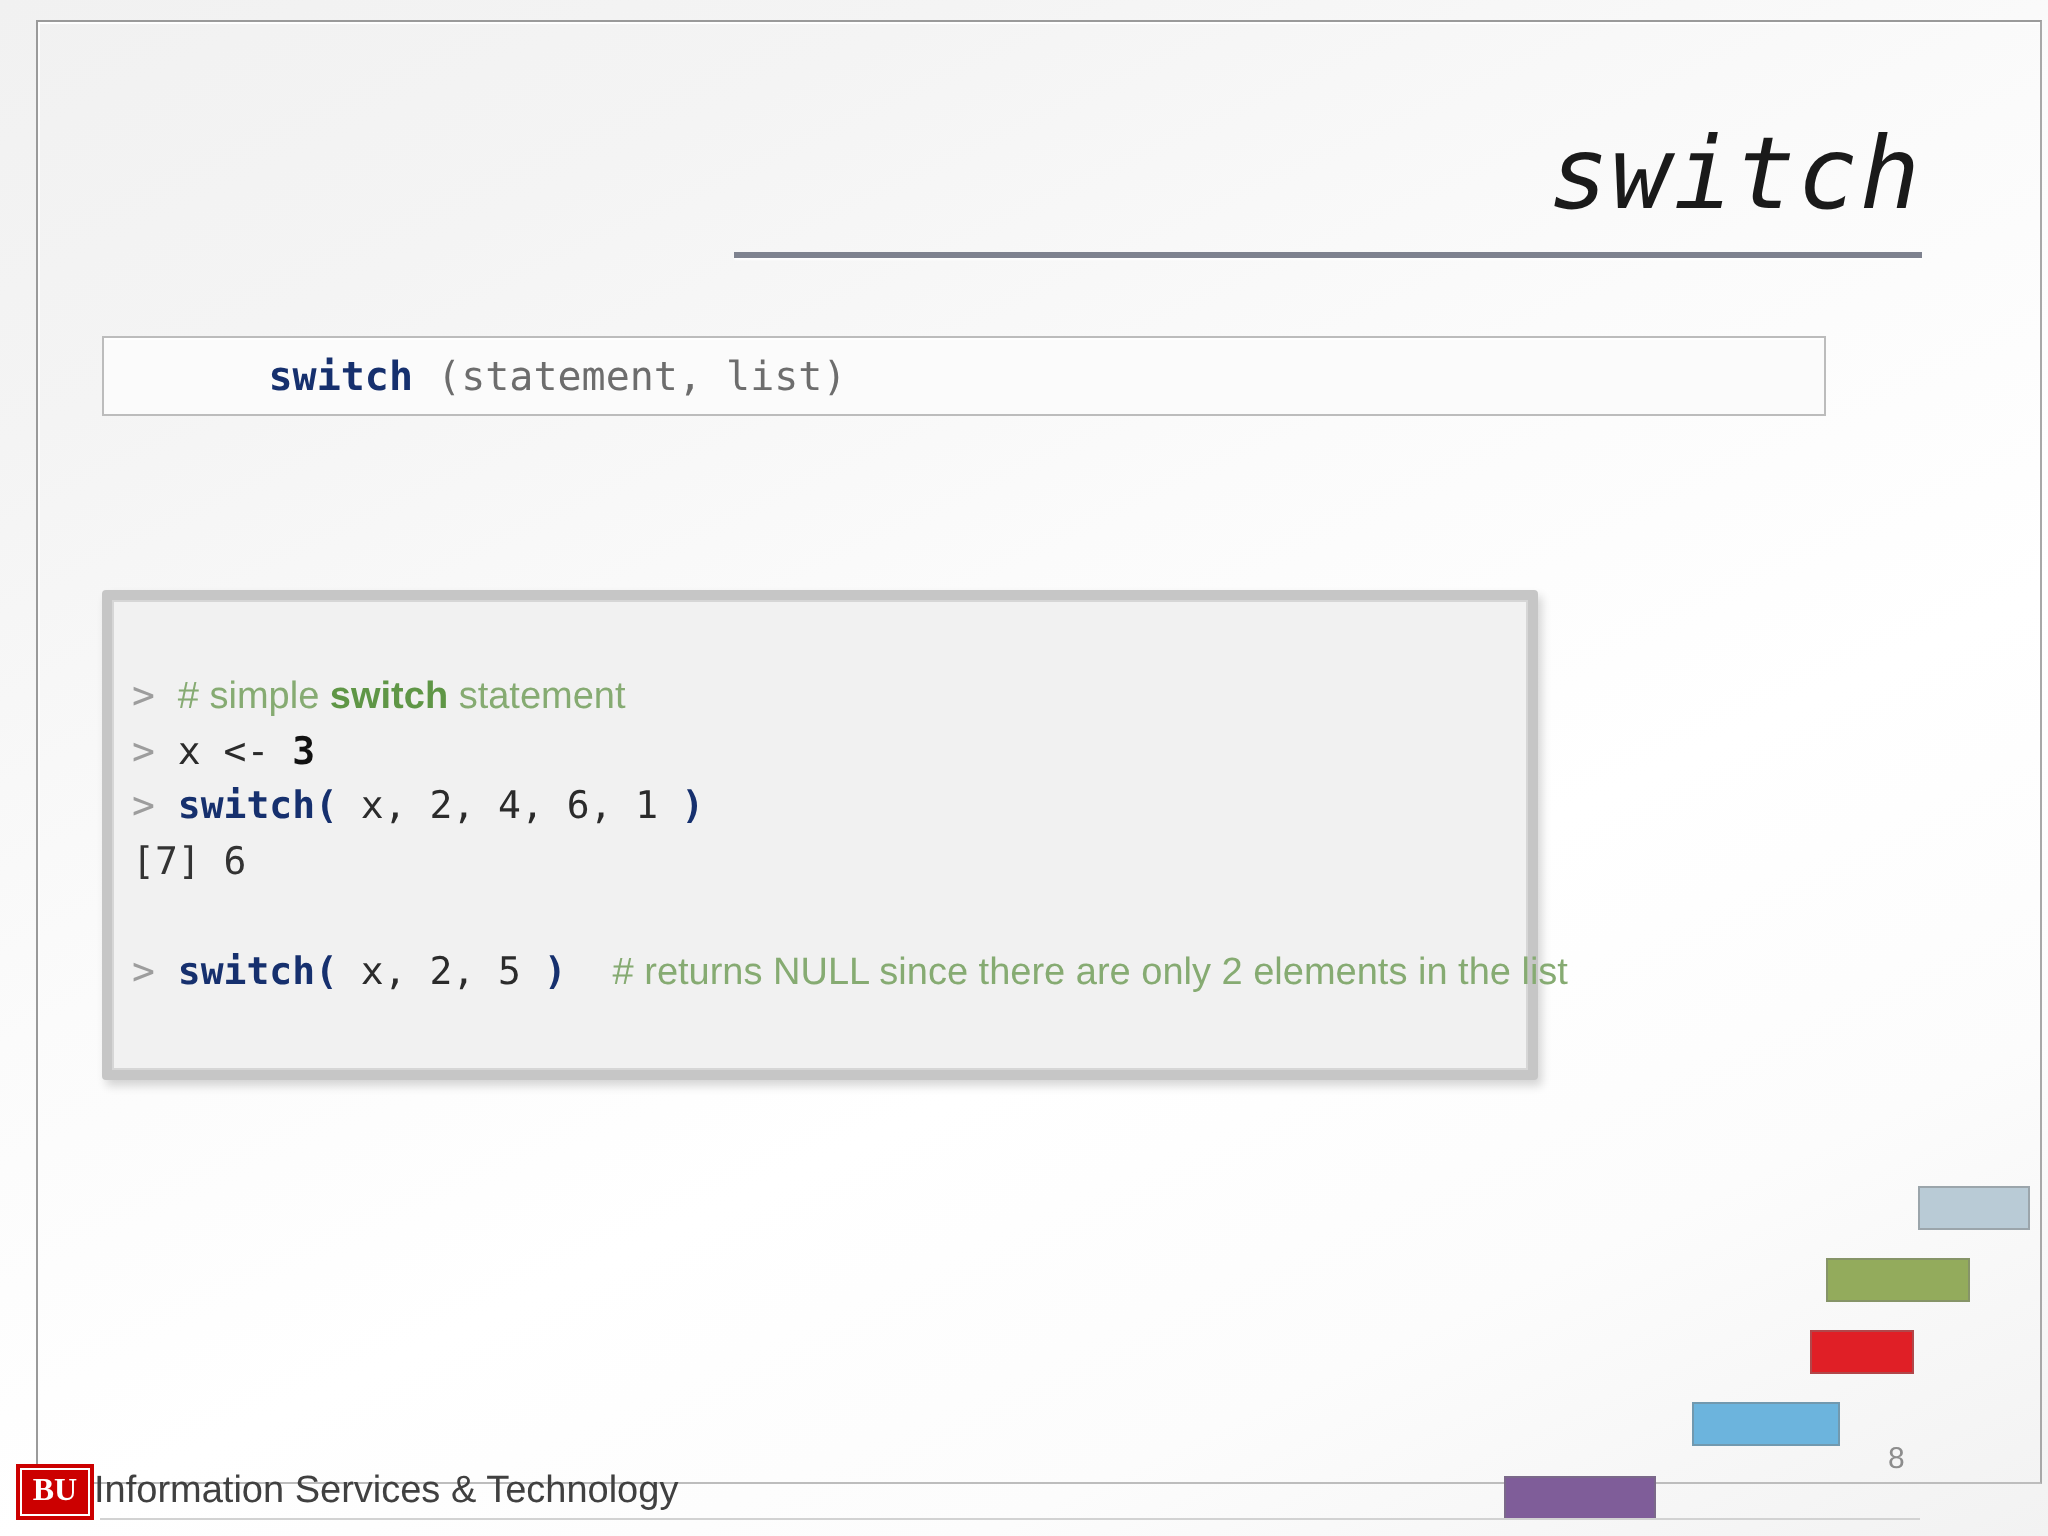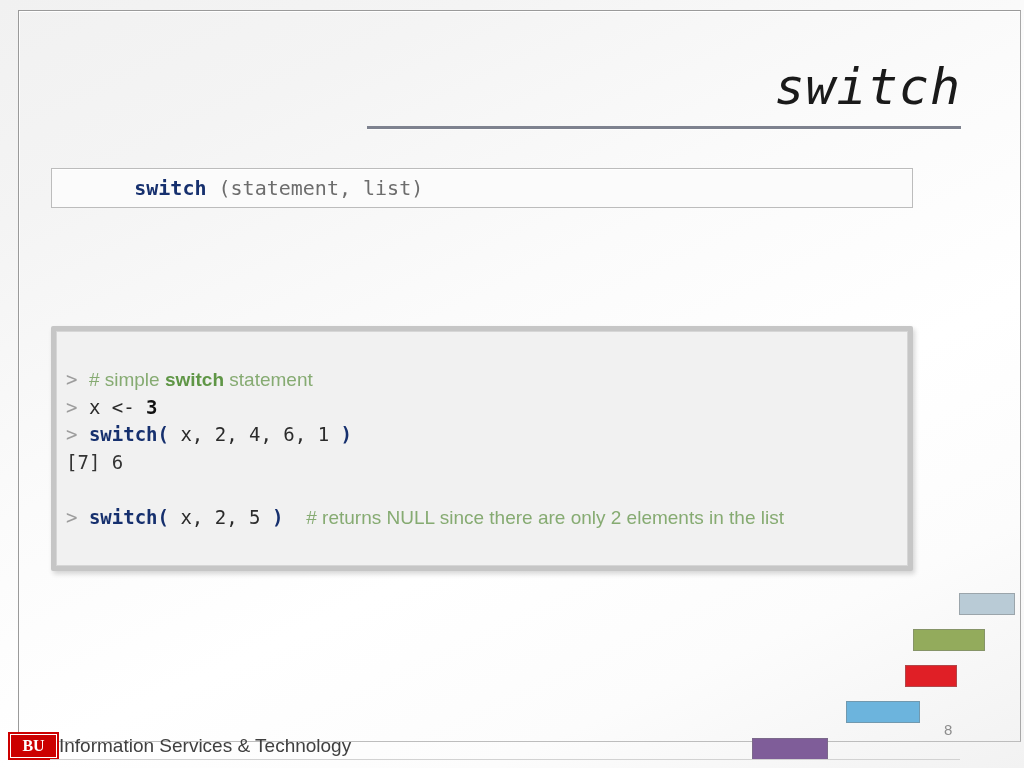--- a/index.html
+++ b/index.html
@@ -102,30 +102,29 @@
   }
   .syn-dim {
     color: #6d6d6d;
   }
 
   
   #code-block {
     position: absolute;
     left: 51px;
     top: 295px;
-    width: 862px;
+    width: 718px;
     height: 245px;
     box-sizing: border-box;
     background: #f1f1f1;
     border: 5px solid #c6c6c6;
     border-radius: 2px;
     box-shadow:
       0 0 0 1px #e8e8e8 inset,
       2px 3px 5px rgba(0,0,0,0.16);
-    margin-top: 31px;
   }
   #code-block-inner {
     position: absolute;
     left: 0; top: 0; right: 0; bottom: 0;
     border: 1px solid #d6d6d6;
     background: #f1f1f1;
     box-sizing: border-box;
     padding: 34px 0 0 9px;
   }
   .code-line {
@@ -181,21 +180,21 @@
 
   
   #footer {
     position: absolute;
     left: 8px;
     top: 732px;
     display: flex;
     align-items: center;
   }
   #bu-logo {
-    width: 51px;
+    width: 39px;
     height: 28px;
     background: #cc0000;
     box-sizing: border-box;
     display: flex;
     align-items: center;
     justify-content: center;
     position: relative;
   }
   #bu-logo::after {
     content: "";

